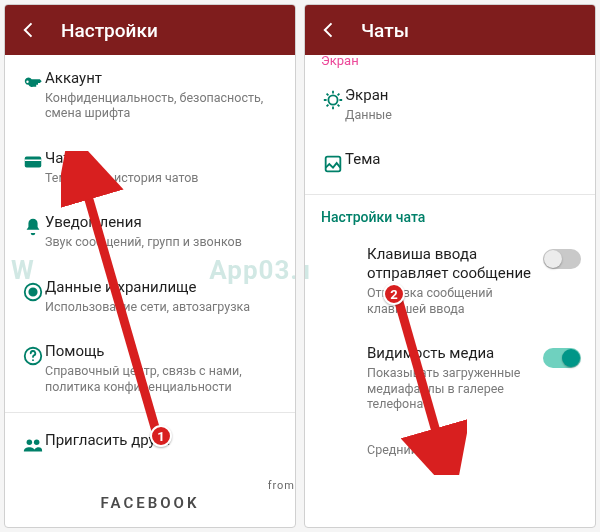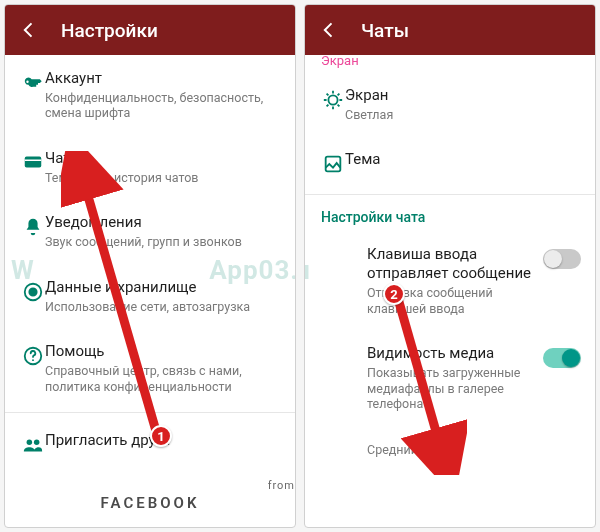--- a/index.html
+++ b/index.html
@@ -289,21 +289,21 @@
 
     <div class="row">
       <span class="ico">
         <svg width="22" height="22" viewBox="0 0 24 24" fill="none" stroke="#008069" stroke-width="2">
             <circle cx="12" cy="12" r="5"></circle>
             <path d="M12 2v3M12 19v3M2 12h3M19 12h3M5 5l2 2M17 17l2 2M19 5l-2 2M5 19l2-2"></path>
           </svg>
       </span>
       <span class="txt">
         <div class="primary">Экран</div>
-        <div class="secondary">Светлая</div>
+        <div class="secondary">Данные</div>
       </span>
     </div>
 
     <div class="row">
       <span class="ico">
         <svg width="22" height="22" viewBox="0 0 24 24" fill="none" stroke="#008069" stroke-width="2">
             <rect x="4" y="4" width="16" height="16" rx="2"></rect>
             <path d="M4 16l4-4 4 4 4-5 4 5"></path>
           </svg>
       </span>

